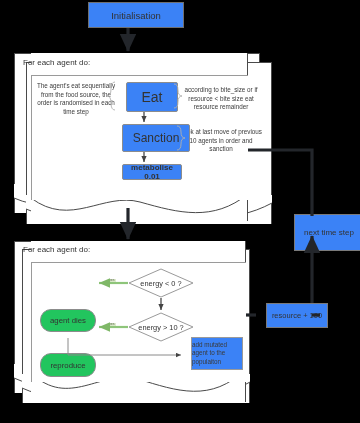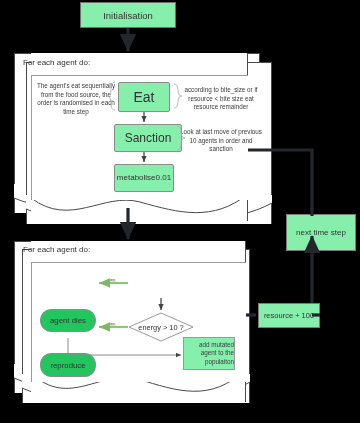--- a/index.html
+++ b/index.html
@@ -2,44 +2,44 @@
 <html><head>
 <meta charset="utf-8">
 <style>
   html,body{margin:0;padding:0;background:#000;}
   body{width:360px;height:423px;position:relative;overflow:hidden;
        font-family:"Liberation Sans","DejaVu Sans",sans-serif;color:#2b2b2b;}
 
   .canvas{position:absolute;inset:0;}
 
   
-  .node{position:absolute;box-sizing:border-box;background:#86efac;
+  .node{position:absolute;box-sizing:border-box;background:#3b82f6;
         border:1px solid #8c8c8c;display:flex;align-items:center;
-        justify-content:center;text-align:right;color:#333;}
+        justify-content:center;text-align:left;color:#333;margin-left:8px;}
   .node.thin{border-color:#9a9a9a;}
 
   #init-node{left:80px;top:2px;width:96px;height:26px;font-size:9.5px;
              border:1px solid #6f6f6f;}
 
   
   .card{position:absolute;background:#fff;}
   .card .wave{position:absolute;left:0;bottom:-1px;width:100%;}
   .card-border{position:absolute;inset:0;border:1px solid #4a4a4a;
                border-bottom:none;box-sizing:border-box;}
 
   .loop-title{position:absolute;font-size:8px;color:#333;}
 
   
   .panel{position:absolute;background:#fff;box-sizing:border-box;}
 
   
   #eat-node{left:118px;top:82px;width:52px;height:30px;font-size:14px;border-radius:2px;}
   #sanction-node{left:114px;top:124px;width:68px;height:28px;font-size:12px;border-radius:2px;}
-  #metabolise-node{left:114px;top:164px;width:60px;height:28px;font-size:8px;
-                   flex-direction:row;line-height:1.15;border-radius:2px;}
+  #metabolise-node{left:114px;top:164px;width:60px;height:16px;font-size:8px;
+                   flex-direction:column;line-height:1.15;border-radius:2px;font-weight:bold;}
 
   .annot{position:absolute;font-size:6.3px;line-height:1.35;color:#3a3a3a;text-align:center;}
   #annot-eat-left{left:34px;top:82px;width:84px;}
   #annot-eat-right{left:178px;top:86px;width:86px;}
   #annot-sanction{left:178px;top:128px;width:86px;}
 
   
   .pill{position:absolute;background:#22c55e;border:1px solid #8c8c8c;
         border-radius:11px;display:flex;align-items:center;justify-content:center;
         font-size:7.8px;color:#333;box-sizing:border-box;margin-top:38px;}
@@ -146,20 +146,26 @@
 
   <div class="panel" style="left:31px;top:262px;width:215px;height:120px;border-left:1px solid #9a9a9a;border-top:1px solid #9a9a9a;"></div>
 
   <div class="pill" id="agent-dies">
     <span>agent dies</span>
   </div>
   <div class="pill" id="reproduce">
     <span>reproduce</span>
   </div>
 
+  <div class="diamond" id="energy-lt0">
+    <svg width="66" height="30" viewBox="0 0 66 30">
+      <polygon points="33,1 65,15 33,29 1,15" fill="#fff" stroke="#9a9a9a" stroke-width="1"></polygon>
+    </svg>
+    <div class="dlabel">energy &lt; 0 ?</div>
+  </div>
 
   <div class="diamond" id="energy-gt10">
     <svg width="66" height="30" viewBox="0 0 66 30">
       <polygon points="33,1 65,15 33,29 1,15" fill="#fff" stroke="#9a9a9a" stroke-width="1"></polygon>
     </svg>
     <div class="dlabel">energy &gt; 10 ?</div>
   </div>
 
   <div class="node thin" id="add-mutated">
     <span>add mutated agent to the populaiton</span>

